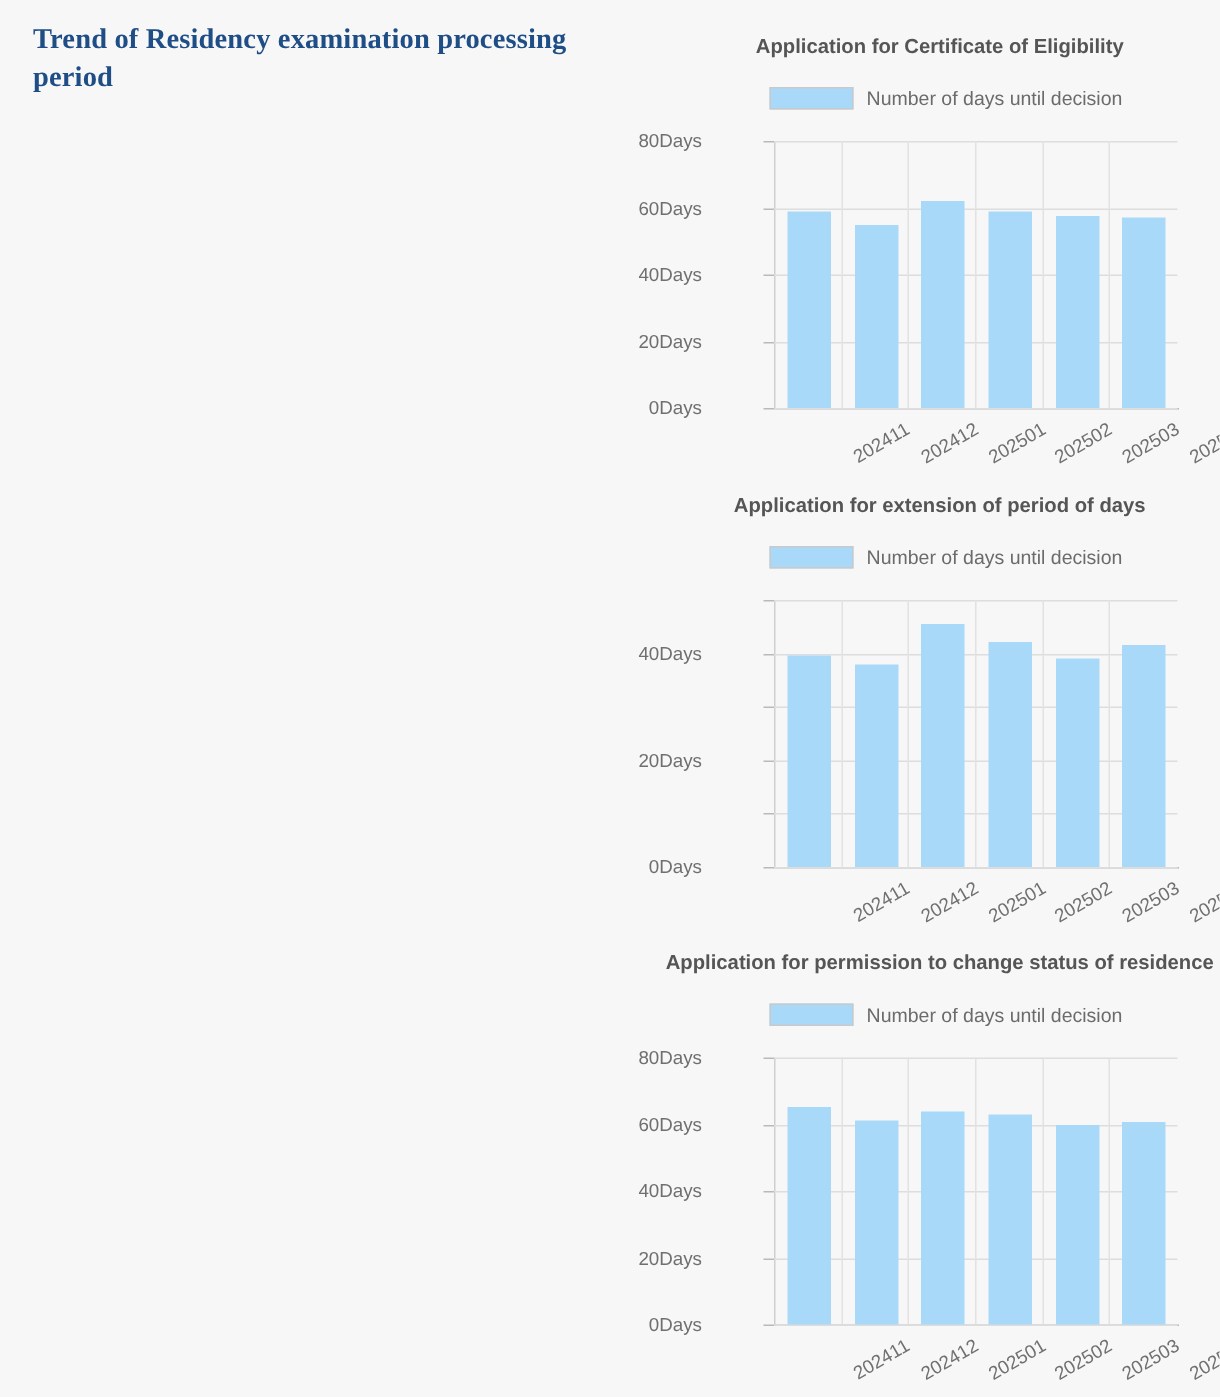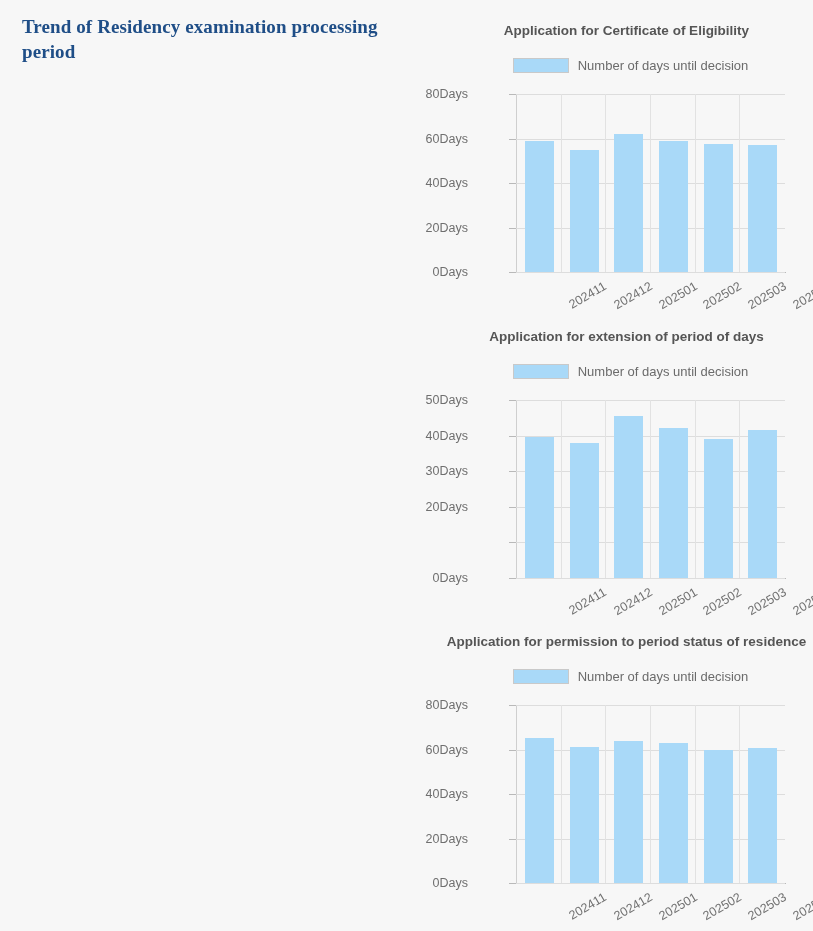--- a/index.html
+++ b/index.html
@@ -266,35 +266,33 @@
         </div>
       <div class="xlabels-layer">
           <div class="x-label" style="left: 44.3333px;">202411</div>
           <div class="x-label" style="left: 89px;">202412</div>
           <div class="x-label" style="left: 133.667px;">202501</div>
           <div class="x-label" style="left: 178.333px;">202502</div>
           <div class="x-label" style="left: 223px;">202503</div>
           <div class="x-label" style="left: 267.667px;">202504</div>
         </div>
     <div class="tick-mark" style="top: 8px;"></div>
-        <div class="tick-label" style="top: 8px;">50Days</div>
         <div class="tick-mark" style="top: 43.6px;"></div>
         <div class="tick-label" style="top: 43.6px;">40Days</div>
         <div class="tick-mark" style="top: 79.2px;"></div>
-        <div class="tick-label" style="top: 79.2px;">30Days</div>
         <div class="tick-mark" style="top: 114.8px;"></div>
         <div class="tick-label" style="top: 114.8px;">20Days</div>
         <div class="tick-mark" style="top: 150.4px;"></div>
         <div class="tick-mark" style="top: 186px;"></div>
         <div class="tick-label" style="top: 186px;">0Days</div>
       </div>
   </div>
 
   <div class="chart-block c3">
-    <div class="chart-title">Application for permission to period status of residence</div>
+    <div class="chart-title">Application for permission to change status of residence</div>
     <div class="chart-legend">
       <span class="legend-swatch"></span>
       <span class="legend-label">Number of days until decision</span>
     </div>
     <div class="plot-wrap">
       <div class="axis-line-y"></div>
       <div class="axis-line-x"></div>
       <div class="plot-area">
           <div class="gridline-h" style="top: 0px;"></div>
           <div class="gridline-h" style="top: 44.5px;"></div>

